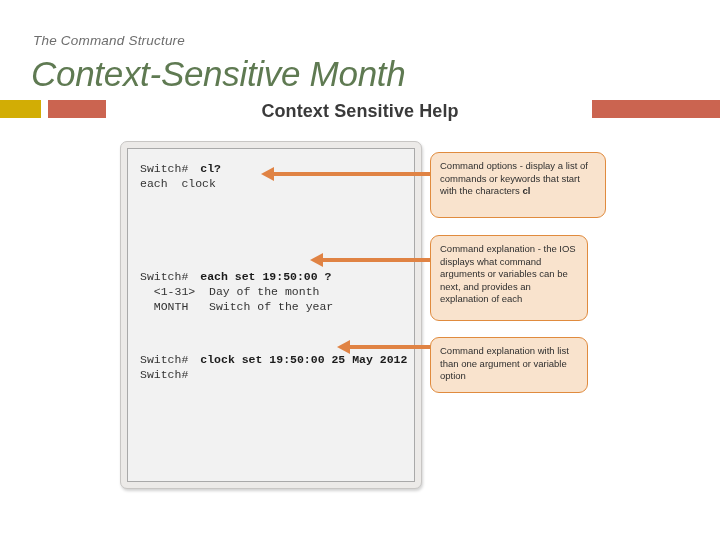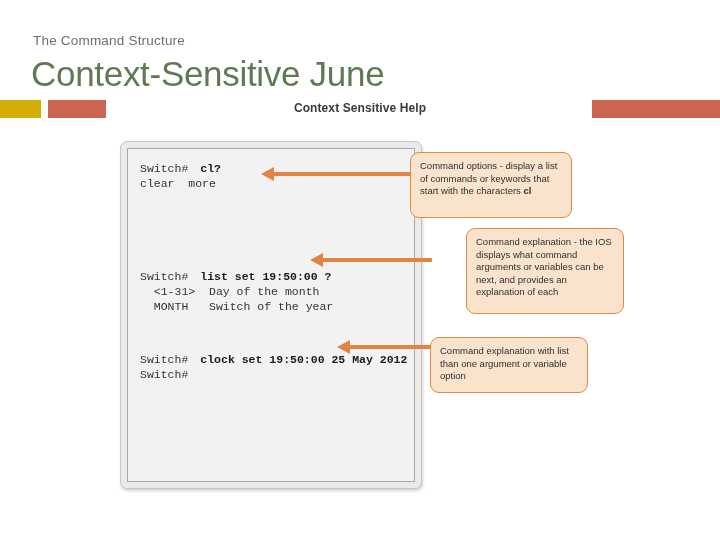--- a/index.html
+++ b/index.html
@@ -14,20 +14,21 @@
     overflow: hidden;
     position: relative;
   }
 
   
   .slide-header {
     position: absolute;
     left: 0; top: 0;
     width: 720px;
     height: 100px;
+    font-style: italic;
   }
   .eyebrow {
     position: absolute;
     left: 33px; top: 33px;
     font-size: 13.5px;
     color: #6e6e6e;
     letter-spacing: 0.2px;
     white-space: nowrap;
   }
   .slide-title {
@@ -64,21 +65,21 @@
   .bar-red-right {
     left: 592px;
     width: 128px;
     background: #cb6450;
   }
   .banner-title {
     position: absolute;
     left: 0; top: 101px;
     width: 720px;
     text-align: center;
-    font-size: 12px;
+    font-size: 18px;
     font-weight: bold;
     color: #3a3a3a;
     letter-spacing: 0.1px;
   }
 
   
   .console-frame {
     position: absolute;
     left: 120px; top: 141px;
     width: 302px;
@@ -145,42 +146,42 @@
     line-height: 12.6px;
     color: #2f2f2f;
   }
   .callout b { font-weight: bold; }
 </style>
 </head>
 <body>
 
 <div class="slide-header">
   <div class="eyebrow">The Command Structure</div>
-  <div class="slide-title">Context-Sensitive June</div>
+  <div class="slide-title">Context-Sensitive Month</div>
 </div>
 
 <div class="bar-strip">
   <div class="bar bar-yellow"></div>
   <div class="bar bar-red-left"></div>
   <div class="bar bar-red-right"></div>
 </div>
 <div class="banner-title">Context Sensitive Help</div>
 
 <div class="console-frame">
   <div class="console-screen">
 
     <div class="term term-block"><span>Switch#</span><b>cl?</b>
-<span>clear  more</span></div>
+<span>each  clock</span></div>
 
     <div class="spacer-lg"></div>
 
 
     <div class="spacer-md"></div>
 
-    <div class="term term-block"><span>Switch#</span><b>list set 19:50:00 ?</b>
+    <div class="term term-block"><span>Switch#</span><b>each set 19:50:00 ?</b>
 <span>  &lt;1-31&gt;  Day of the month</span>
 <span>  MONTH   Switch of the year</span></div>
 
     <div class="spacer-xl"></div>
 
     <div class="term term-block"><span>Switch#</span><b>clock set 19:50:00 25 May 2012</b>
 <span>Switch#</span></div>
 
   </div>
 </div>
@@ -193,23 +194,23 @@
 <div class="arrow" style="left:310px; top:253px; width:122px;">
   <div class="arrow-head"></div>
   <div class="arrow-shaft" style="width:111px;"></div>
 </div>
 
 <div class="arrow" style="left:337px; top:340px; width:95px;">
   <div class="arrow-head"></div>
   <div class="arrow-shaft" style="width:84px;"></div>
 </div>
 
-<div class="callout" style="left:410px; top:152px; width:162px; height:66px;">
+<div class="callout" style="left:430px; top:152px; width:176px; height:66px;">
   <span>Command options - display a list of commands or keywords that start with the characters </span><b>cl</b>
 </div>
 
-<div class="callout" style="left:430px; top:228px; width:158px; height:86px;margin-left:36px;">
+<div class="callout" style="left:430px; top:235px; width:158px; height:86px;">
   <span>Command explanation - the IOS displays what command arguments or variables can be next, and provides an explanation of each</span>
 </div>
 
 <div class="callout" style="left:430px; top:337px; width:158px; height:56px;">
   <span>Command explanation with list than one argument or variable option</span>
 </div>
 
 </body></html>

